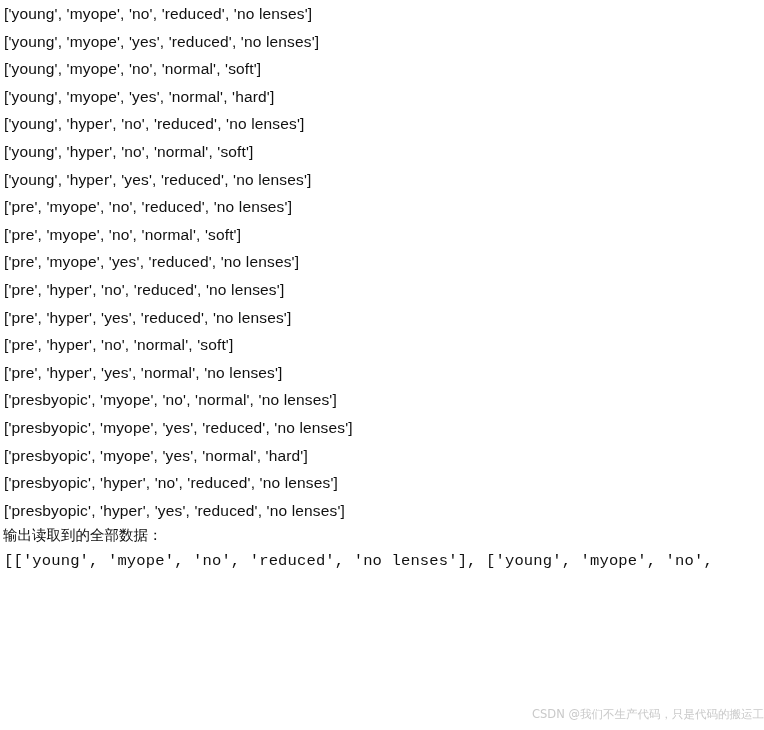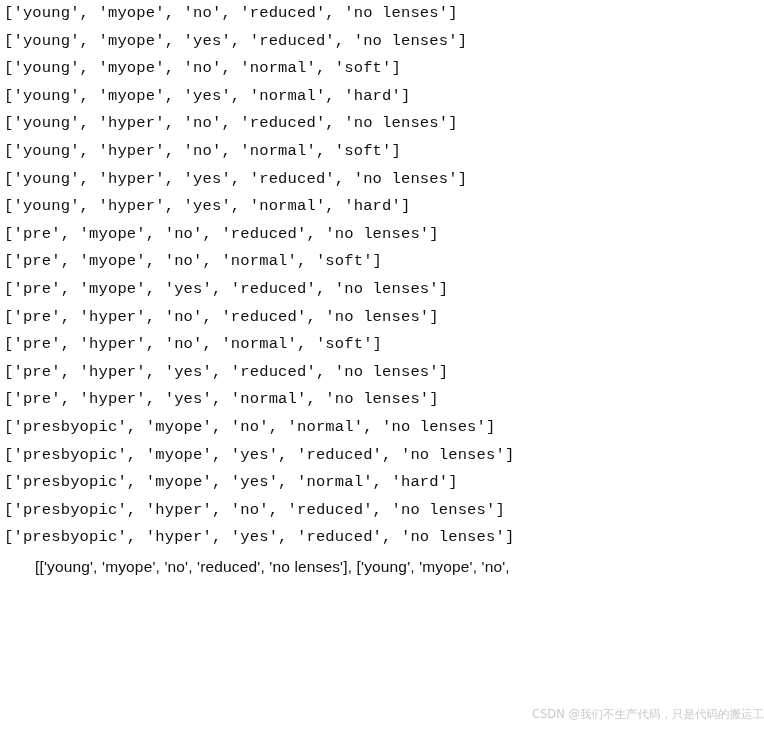--- a/index.html
+++ b/index.html
@@ -17,50 +17,49 @@
   #console {
     position: relative;
     width: 764px;
     height: 730px;
     background: #ffffff;
     padding: 0;
     box-sizing: border-box;
   }
   .code-line {
     position: relative;
-    font-family: Liberation Mono, monospace;
+    font-family: Liberation Sans, sans-serif;
     font-size: 15.5px;
     line-height: 27.6px;
     height: 27.6px;
     color: #101010;
     white-space: pre;
     padding-left: 4px;
     letter-spacing: 0.15px;
   }
   .label-line {
     font-family: "DejaVu Sans", "Liberation Sans", sans-serif;
     font-size: 14.5px;
     line-height: 22px;
     height: 22px;
     color: #101010;
     white-space: pre;
     padding-left: 3px;
   }
   .final-line {
     position: relative;
-    font-family: Liberation Sans, sans-serif;
+    font-family: Liberation Mono, monospace;
     font-size: 15.5px;
     line-height: 30px;
     height: 30px;
     color: #101010;
     white-space: pre;
     padding-left: 4px;
     letter-spacing: 0.15px;
     overflow: hidden;
-    margin-left: 31px;
   }
   #watermark {
     position: absolute;
     left: 532px;
     top: 707px;
     font-family: "DejaVu Sans", "Liberation Sans", sans-serif;
     font-size: 11.5px;
     line-height: 14px;
     color: #c9c9c9;
     white-space: pre;
@@ -74,33 +73,33 @@
 <div id="console">
 
   <div>
     <div class="code-line">['young', 'myope', 'no', 'reduced', 'no lenses']</div>
     <div class="code-line">['young', 'myope', 'yes', 'reduced', 'no lenses']</div>
     <div class="code-line">['young', 'myope', 'no', 'normal', 'soft']</div>
     <div class="code-line">['young', 'myope', 'yes', 'normal', 'hard']</div>
     <div class="code-line">['young', 'hyper', 'no', 'reduced', 'no lenses']</div>
     <div class="code-line">['young', 'hyper', 'no', 'normal', 'soft']</div>
     <div class="code-line">['young', 'hyper', 'yes', 'reduced', 'no lenses']</div>
-    <div class="code-line">['young', 'hyper', 'yes', 'normal', 'hard']</div>
     <div class="code-line">['pre', 'myope', 'no', 'reduced', 'no lenses']</div>
     <div class="code-line">['pre', 'myope', 'no', 'normal', 'soft']</div>
     <div class="code-line">['pre', 'myope', 'yes', 'reduced', 'no lenses']</div>
     <div class="code-line">['pre', 'hyper', 'no', 'reduced', 'no lenses']</div>
+    <div class="code-line">['pre', 'hyper', 'yes', 'reduced', 'no lenses']</div>
     <div class="code-line">['pre', 'hyper', 'no', 'normal', 'soft']</div>
-    <div class="code-line">['pre', 'hyper', 'yes', 'reduced', 'no lenses']</div>
     <div class="code-line">['pre', 'hyper', 'yes', 'normal', 'no lenses']</div>
     <div class="code-line">['presbyopic', 'myope', 'no', 'normal', 'no lenses']</div>
     <div class="code-line">['presbyopic', 'myope', 'yes', 'reduced', 'no lenses']</div>
     <div class="code-line">['presbyopic', 'myope', 'yes', 'normal', 'hard']</div>
     <div class="code-line">['presbyopic', 'hyper', 'no', 'reduced', 'no lenses']</div>
     <div class="code-line">['presbyopic', 'hyper', 'yes', 'reduced', 'no lenses']</div>
   </div>
 
+  <div class="label-line">输出读取到的全部数据：</div>
 
   <div class="final-line">[['young', 'myope', 'no', 'reduced', 'no lenses'], ['young', 'myope', 'no',</div>
 
   <div id="watermark">CSDN @我们不生产代码，只是代码的搬运工</div>
 
 </div>
 
 </body></html>

